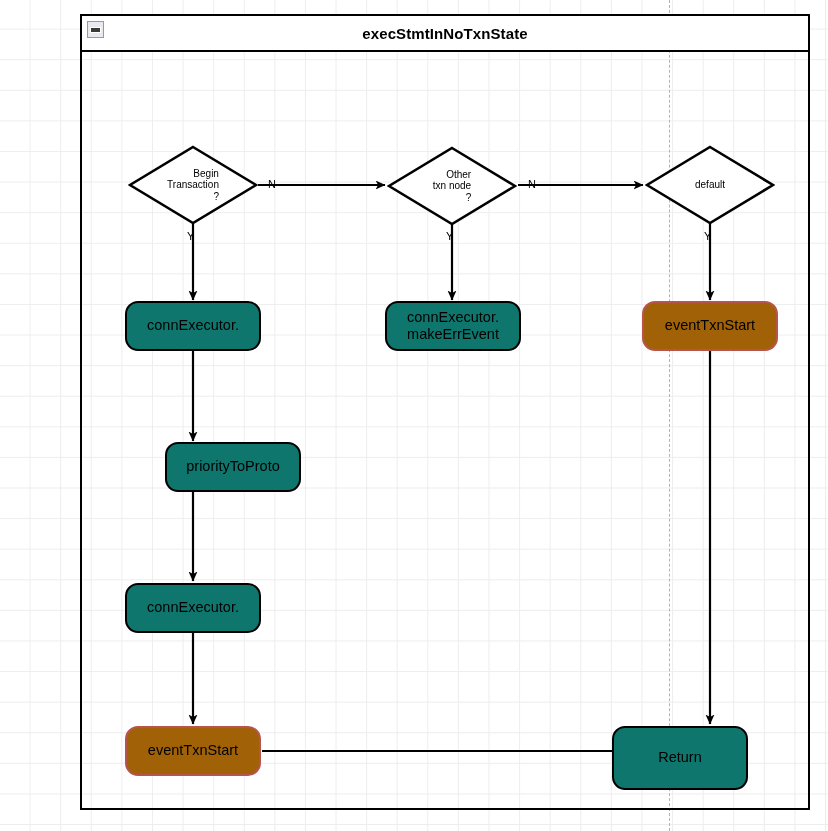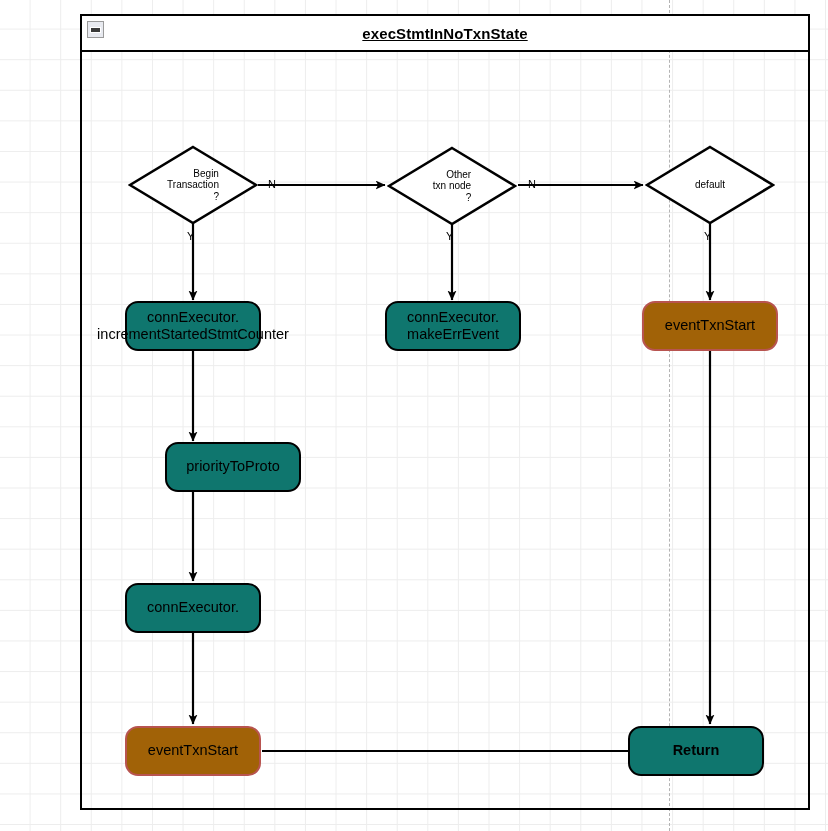--- a/index.html
+++ b/index.html
@@ -53,21 +53,20 @@
     position: absolute;
     left: 0; top: 0;
     width: 100%;
     height: 36px;
     border-bottom: 2px solid #000000;
     box-sizing: border-box;
     background: #ffffff;
     display: flex;
     align-items: center;
     justify-content: center;
-    text-decoration: underline;
   }
   #container-title {
     font-size: 15px;
     font-weight: bold;
     color: #000000;
     letter-spacing: 0.1px;
   }
   #collapse-icon {
     position: absolute;
     left: 5px;
@@ -254,21 +253,20 @@
     <polygon points="65,2 128,40 65,78 2,40" fill="#ffffff" stroke="#000000" stroke-width="2.6"></polygon>
   </svg>
   <div class="dlabel">
     <div>default</div>
   </div>
 </div>
 
 <div class="node proc overflow" style="left:125px; top:301px; width:136px; height:50px;">
   <div class="label">
     <div>connExecutor.</div>
-    <div>incrementStartedStmtCounter</div>
   </div>
 </div>
 
 <div class="node proc" style="left:385px; top:301px; width:136px; height:50px;">
   <div class="label">
     <div>connExecutor.</div>
     <div>makeErrEvent</div>
   </div>
 </div>
 
@@ -283,15 +281,15 @@
 <div class="node proc overflow" style="left:125px; top:583px; width:136px; height:50px;">
   <div class="label">
     <div>connExecutor.</div>
   </div>
 </div>
 
 <div class="node proc highlight" style="left:125px; top:726px; width:136px; height:50px;">
   <div class="label">eventTxnStart</div>
 </div>
 
-<div class="node proc" style="left:628px; top:726px; width:136px; height:50px;font-weight:bold;">
+<div class="node proc" style="left:612px; top:726px; width:136px; height:64px;">
   <div class="label">Return</div>
 </div>
 
 </body></html>

